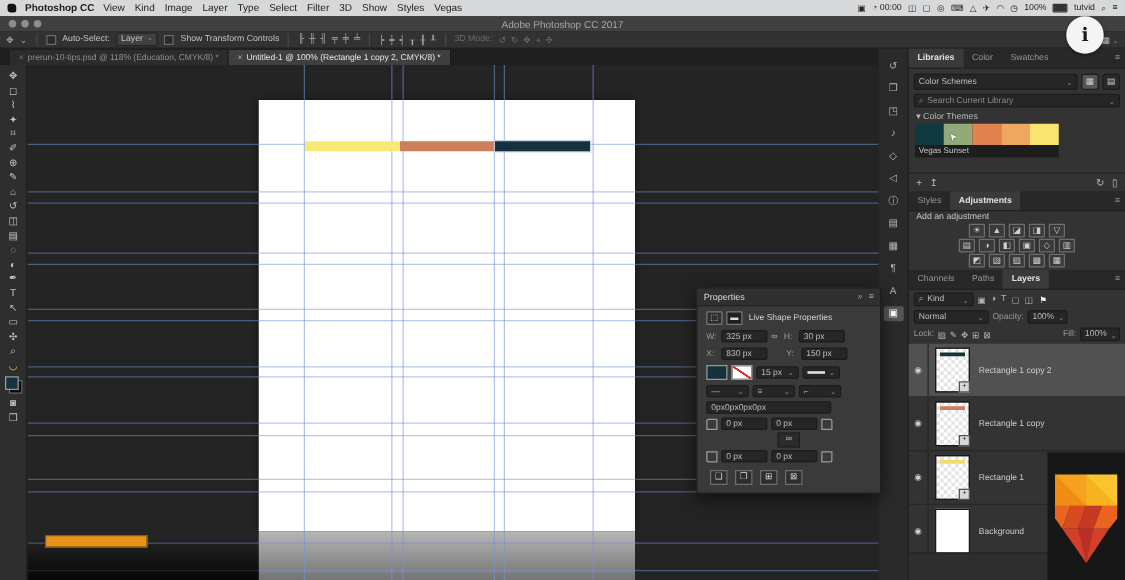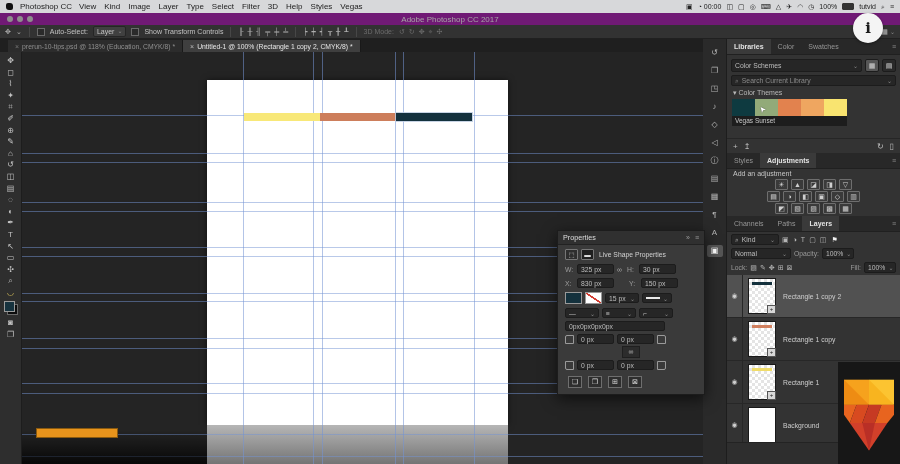--- a/index.html
+++ b/index.html
@@ -2,30 +2,30 @@
 <html><head>
 <meta charset="utf-8">
 <style>
   html,body{margin:0;padding:0;background:#000;}
   #root{position:relative;width:900px;height:464px;overflow:hidden;background:#232323;
         font-family:"Liberation Sans",sans-serif;-webkit-font-smoothing:antialiased;}
   
   #menubar{position:absolute;left:0;top:0;width:900px;height:13px;background:#d7d8da;
            display:flex;align-items:center;font-size:8px;color:#1c1c1c;padding:0 6px;box-sizing:border-box;gap:7px;}
   #apple-logo{width:7px;height:7px;background:#111;border-radius:2px 3px 2px 3px;flex:0 0 auto;}
-  #app-name{font-weight:normal;text-align:right;}
+  #app-name{font-weight:bold;text-align:right;}
   #menu-items{display:flex;gap:8px;}
   .m-item{cursor:default;}
   #status-icons{margin-left:auto;display:flex;align-items:center;gap:5px;font-size:7px;color:#222;}
   .st-ic{font-size:7px;}
   .st-txt{font-size:7px;}
   .batt{width:10px;height:5px;border:1px solid #333;border-radius:1px;position:relative;display:inline-block;}
   .batt i{position:absolute;left:0;top:0;bottom:0;width:100%;background:#333;display:block;}
   
-  #titlebar{position:absolute;left:0;top:13px;width:900px;height:12px;background:#701a75;border-bottom:1px solid #1f1f1f;}
+  #titlebar{position:absolute;left:0;top:13px;width:900px;height:12px;background:#404040;border-bottom:1px solid #1f1f1f;}
   .tl{position:absolute;top:3px;width:6px;height:6px;border-radius:50%;background:#8e8e8e;}
   #titlebar .t1{left:7px}#titlebar .t2{left:17px}#titlebar .t3{left:27px}
   #win-title{position:absolute;left:0;right:0;top:2px;text-align:center;font-size:8px;color:#a6a6a6;}
   
   #optionsbar{position:absolute;left:0;top:25px;width:900px;height:14px;background:#323232;border-bottom:1px solid #202020;
               display:flex;align-items:center;gap:5px;padding:0 5px;box-sizing:border-box;font-size:7px;color:#c2c2c2;}
   .ob-sep{width:1px;height:10px;background:#474747;margin:0 2px;}
   .chk{width:6px;height:6px;border:1px solid #6a6a6a;background:#2a2a2a;display:inline-block;}
   .ob-dd{background:#404040;border:1px solid #252525;border-radius:2px;padding:0 3px;height:9px;line-height:9px;display:flex;gap:3px;align-items:center;}
   .ob-ic{color:#aeaeae;font-size:7px;}
@@ -152,21 +152,21 @@
     <span id="app-name">Photoshop CC</span>
     <nav id="menu-items">
         <span class="m-item">View</span>
         <span class="m-item">Kind</span>
         <span class="m-item">Image</span>
         <span class="m-item">Layer</span>
         <span class="m-item">Type</span>
         <span class="m-item">Select</span>
         <span class="m-item">Filter</span>
         <span class="m-item">3D</span>
-        <span class="m-item">Help</span>
+        <span class="m-item">Show</span>
         <span class="m-item">Styles</span>
         <span class="m-item">Vegas</span>
       </nav>
     <div id="status-icons">
         <span class="st-ic">▣</span>
         <span class="st-txt">◔ 00:00</span>
         <span class="st-ic">◫</span>
         <span class="st-ic">▢</span>
         <span class="st-ic">◎</span>
         <span class="st-ic">⌨</span>

